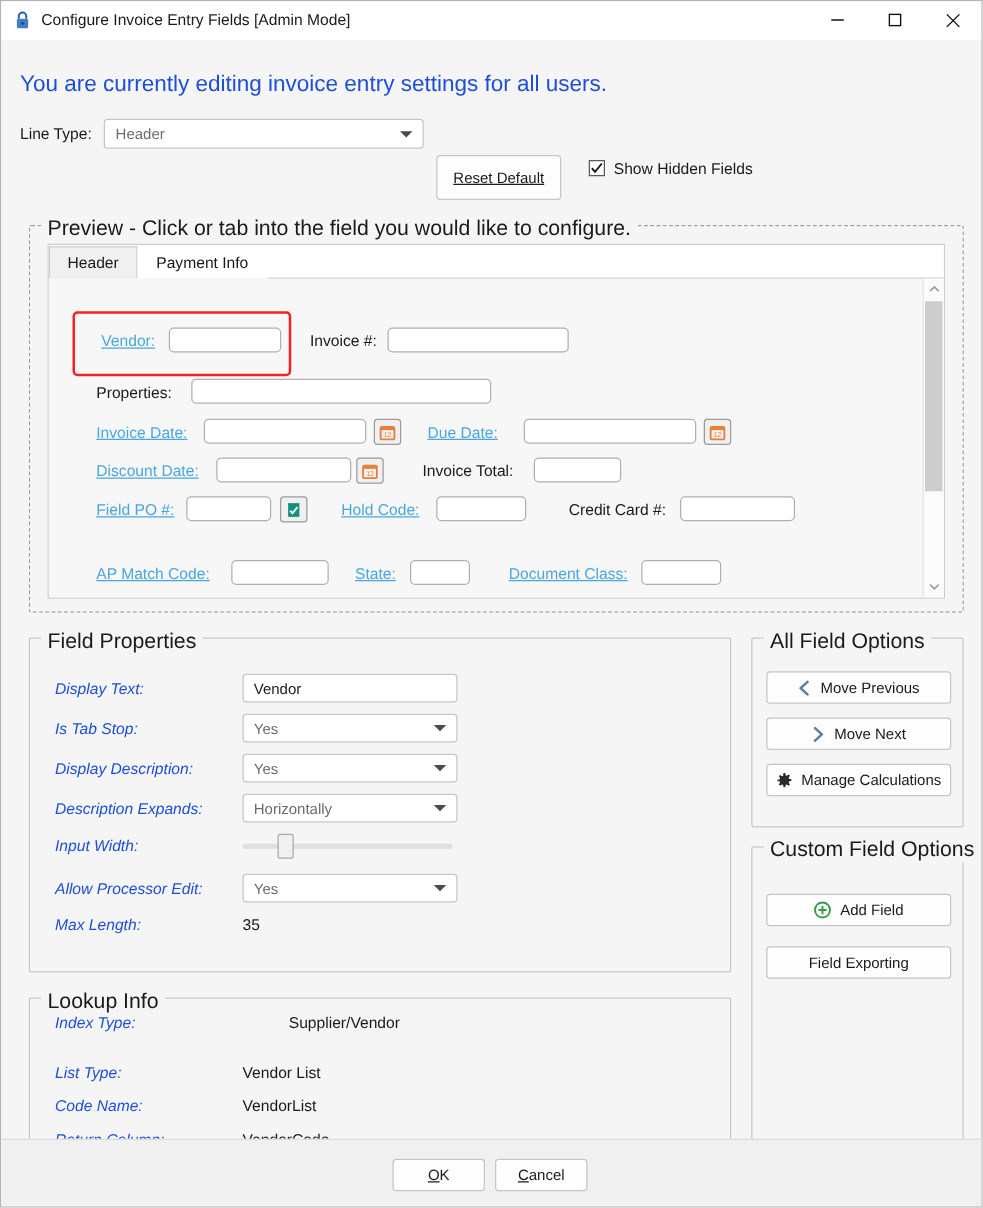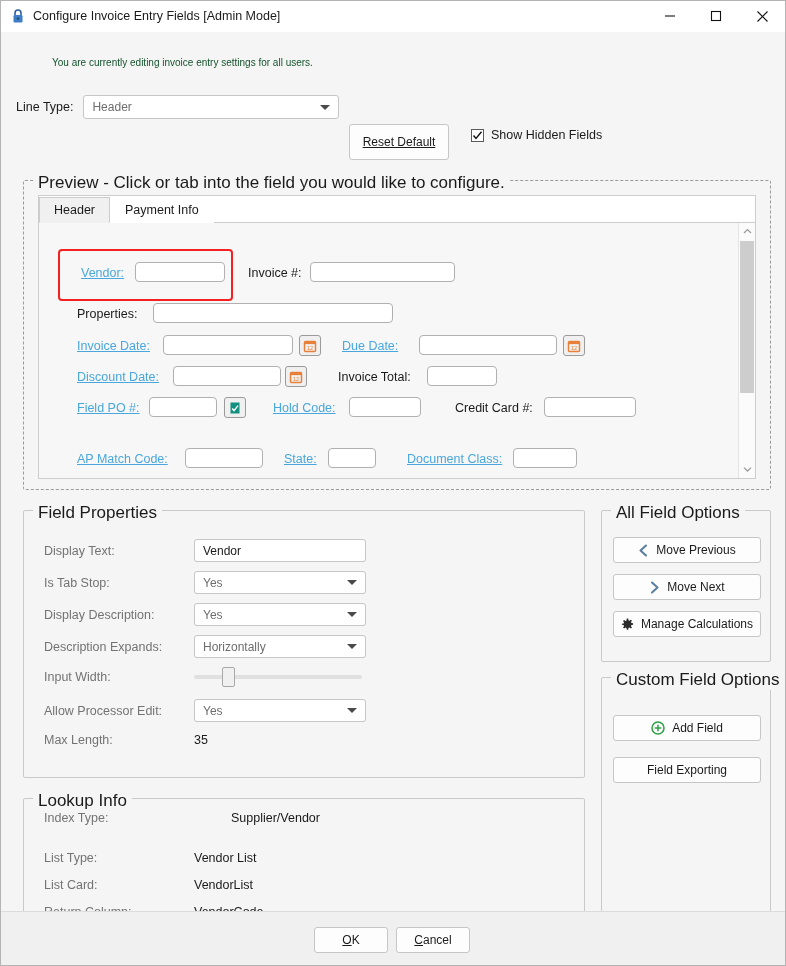--- a/index.html
+++ b/index.html
@@ -26,40 +26,40 @@
     flex: 0 0 31px;
     border-bottom: 1px solid #ffffff;
   }
   .titlebar-icon { width: 16px; height: 16px; margin-left: 9px; margin-right: 7px; flex:0 0 16px; }
   .titlebar-text { font-size: 12.5px; color: #1a1a1a; flex: 1 1 auto; }
   .wc-group { display:flex; height:31px; }
   .wc { width: 46px; height: 31px; display:flex; align-items:center; justify-content:center; }
   .wc svg { display:block; }
   
   .content { flex: 1 1 auto; background:#f5f5f5; position:relative; }
-  .notice { position:absolute; left:15px; top:25px; font-size:10px; color:#14532d;margin-left:36px; }
+  .notice { position:absolute; left:15px; top:25px; font-size:18px; color:#1d4ed8; }
   .linetype-row { position:absolute; left:15px; top:63px; display:flex; align-items:center; }
   .lt-label { font-size:12.5px; margin-right:10px; }
   .combo {
     position:relative; background:#ffffff; border:1px solid #c6c6c6; border-radius:3px;
     height:24px; display:flex; align-items:center;
   }
   .combo .cval { padding-left:8px; font-size:12px; color:#6d6d6d; flex:1 1 auto;
     overflow:hidden; white-space:nowrap; }
   .combo .carrow { width:26px; display:flex; align-items:center; justify-content:center; }
   .tri-down { width:0;height:0;border-left:5px solid transparent;border-right:5px solid transparent;
     border-top:5px solid #4a4a4a; }
   #linetype-combo { width:256px; }
   .btn {
     background:#fdfdfd; border:1px solid #c6c6c6; border-radius:3px;
     font-family:"Liberation Sans",sans-serif; font-size:12px; color:#1a1a1a;
     display:flex; align-items:center; justify-content:center; cursor:default;
   }
   #reset-default-btn { position:absolute; left:348px; top:92px; width:100px; height:36px;text-decoration:underline; }
-  .chk-wrap { position:absolute; left:470px; top:96px; display:flex; align-items:center; }
+  .chk-wrap { position:absolute; left:470px; top:96px; display:flex; align-items:flex-start; }
   .chkbox { width:13px;height:13px;border:1px solid #5a5a5a;background:#fff;
     display:flex;align-items:center;justify-content:center;margin-right:7px; }
   .chk-label { font-size:12.5px; }
   
   .group { position:absolute; border:1px solid #c9c9c9; border-radius:2px; }
   .group.dashed { border:1px dashed #9a9a9a; }
   .group > .legend {
     position:absolute; top:-8px; left:9px; background:#f5f5f5; padding:0 5px;
     font-size:17px; color:#1a1a1a; white-space:nowrap;
   }
@@ -87,21 +87,21 @@
   .pscroll { position:absolute; right:0; top:27px; width:17px; bottom:0; background:#fbfbfb;
     border-left:1px solid #e4e4e4; }
   .pscroll .arrow { height:17px; display:flex; align-items:center; justify-content:center; }
   .pscroll .thumb { position:absolute; left:1px; right:1px; top:18px; height:152px; background:#cdcdcd; }
   
   #fieldprops-group { left:22px; top:478px; width:562px; height:268px; }
   #lookup-group { left:22px; top:766px; width:562px; height:126px; }
   #allfield-group { left:600px; top:478px; width:170px; height:152px; }
   #customfield-group { left:600px; top:645px; width:170px; height:247px; }
   .prow { position:absolute; display:flex; align-items:center; font-size:12.5px; }
-  .prow .pl { width:150px; color:#737373; }
+  .prow .pl { width:150px; color:#1d4ed8;font-style:italic; }
   .pcombo { width:172px; height:23px; }
   .ptext { width:172px; height:23px; background:#ffffff; border:1px solid #c6c6c6;
     border-radius:3px; display:flex; align-items:center; padding-left:8px; font-size:12px; }
   .slider { position:relative; width:168px; height:20px; display:flex; align-items:center; }
   .slider .track { position:absolute; left:0; right:0; height:4px; background:#e0e0e0;
     border-radius:2px; }
   .slider .thumb { position:absolute; width:13px; height:20px; background:#f0f0f0;
     border:1px solid #a8a8a8; border-radius:2px; }
   .staticval { font-size:12.5px; color:#1a1a1a; }
   .sidebtn { position:absolute; left:11px; width:148px; height:26px; }
@@ -369,21 +369,21 @@
 
       <div class="prow" style="left:20px; top:12px;gap:37px;">
         <span class="pl">Index Type:</span>
         <span class="staticval">Supplier/Vendor</span>
       </div>
       <div class="prow" style="left:20px; top:52px;">
         <span class="pl">List Type:</span>
         <span class="staticval">Vendor List</span>
       </div>
       <div class="prow" style="left:20px; top:79px;">
-        <span class="pl">List Card:</span>
+        <span class="pl">Code Name:</span>
         <span class="staticval">VendorList</span>
       </div>
       <div class="prow" style="left:20px; top:106px;">
         <span class="pl">Return Column:</span>
         <span class="staticval">VendorCode</span>
       </div>
     </div>
 
     <div class="group" id="allfield-group">
       <span class="legend">All Field Options</span>

